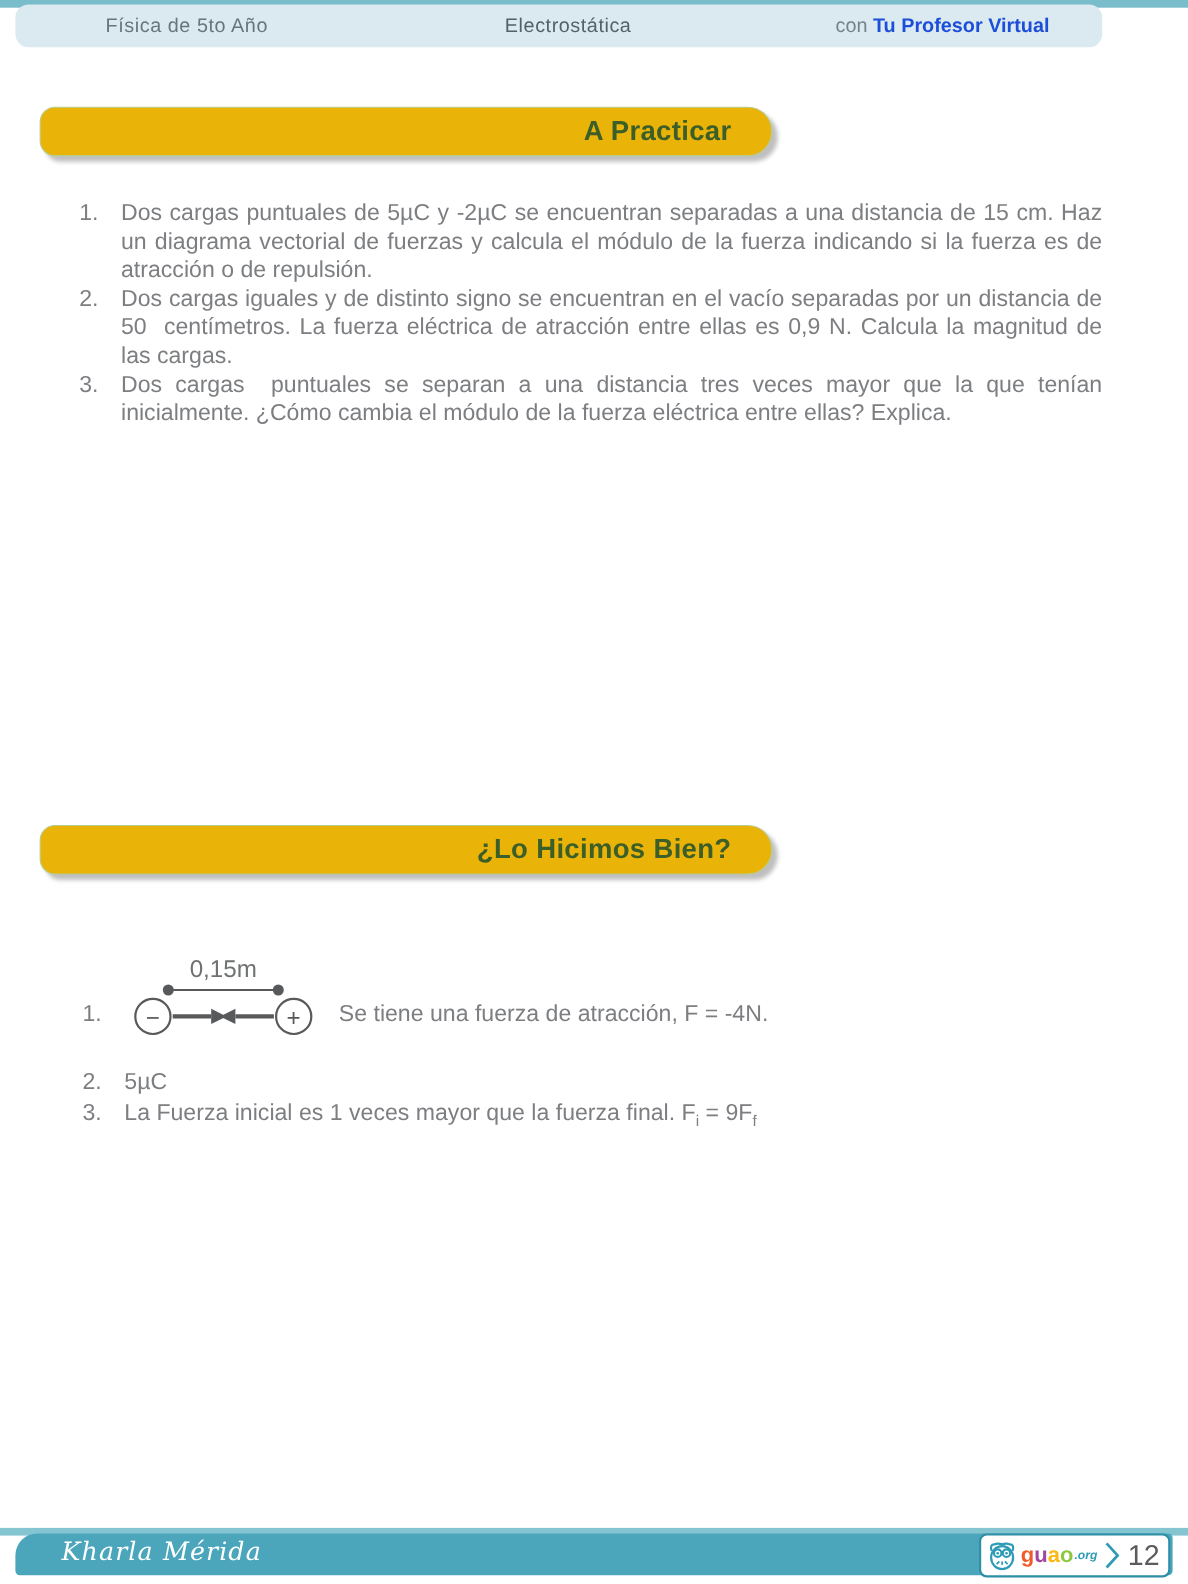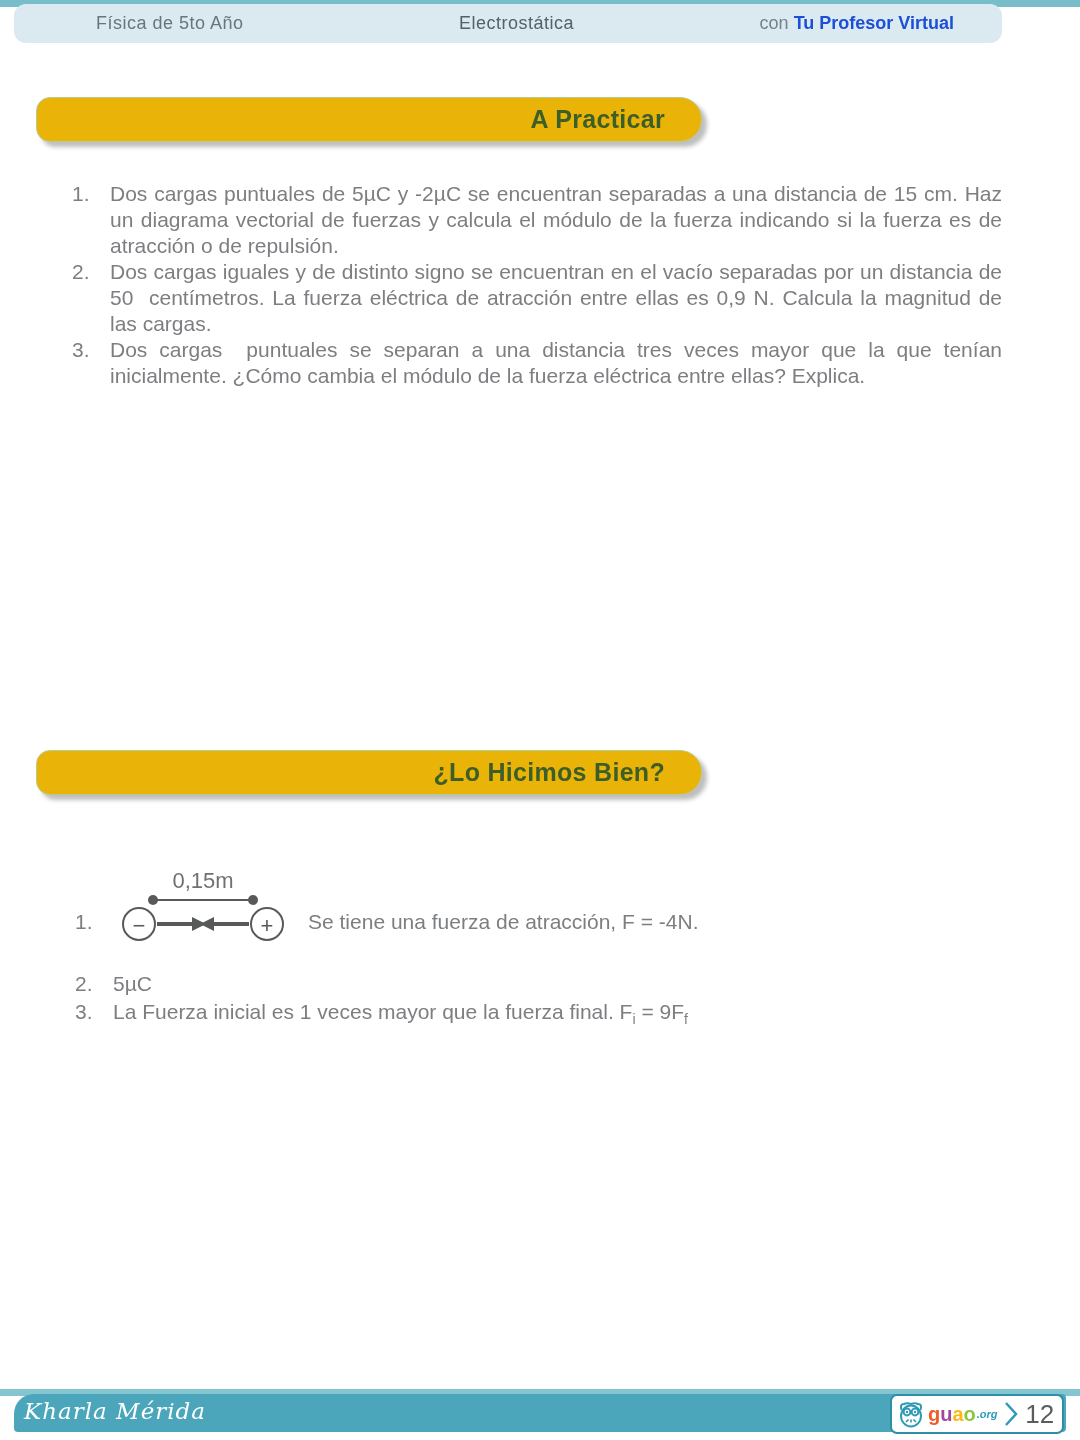--- a/index.html
+++ b/index.html
@@ -36,21 +36,21 @@
   .ans-rows{position:absolute;left:75px;top:970px;width:900px;}
   .a-item{display:flex;font-size:21px;line-height:28px;color:#7c7e81;}
   .a-num{width:38px;flex:none;}
   .a-text{flex:1;}
   .a-text sub{font-size:14px;}
 
   
   .bottom-strip{position:absolute;left:0;top:1389px;width:1080px;height:7px;background:#85c4d1;}
   .footer-bar{position:absolute;left:14px;top:1394px;width:1052px;height:38px;background:#4ba6bc;
               border-radius:20px 4px 4px 4px;}
-  .footer-author{position:absolute;left:24px;top:1398px;font-family:"DejaVu Serif",serif;
+  .footer-author{position:absolute;left:56px;top:1398px;font-family:"DejaVu Serif",serif;
                  font-style:italic;font-size:23px;color:#ffffff;letter-spacing:1px;}
   .logo-box{position:absolute;left:890px;top:1394px;width:174px;height:40px;background:#ffffff;
             border:2px solid #2d8fa5;border-radius:7px;box-sizing:border-box;
             display:flex;align-items:center;}
   .owl{flex:none;margin-left:5px;}
   .guao-word{font-size:20px;font-weight:bold;margin-left:3px;letter-spacing:0;}
   .guao-word .lg{color:#f15a29;}
   .guao-word .lu{color:#a3479e;}
   .guao-word .la{color:#fdb913;}
   .guao-word .lo{color:#8dc63f;}

